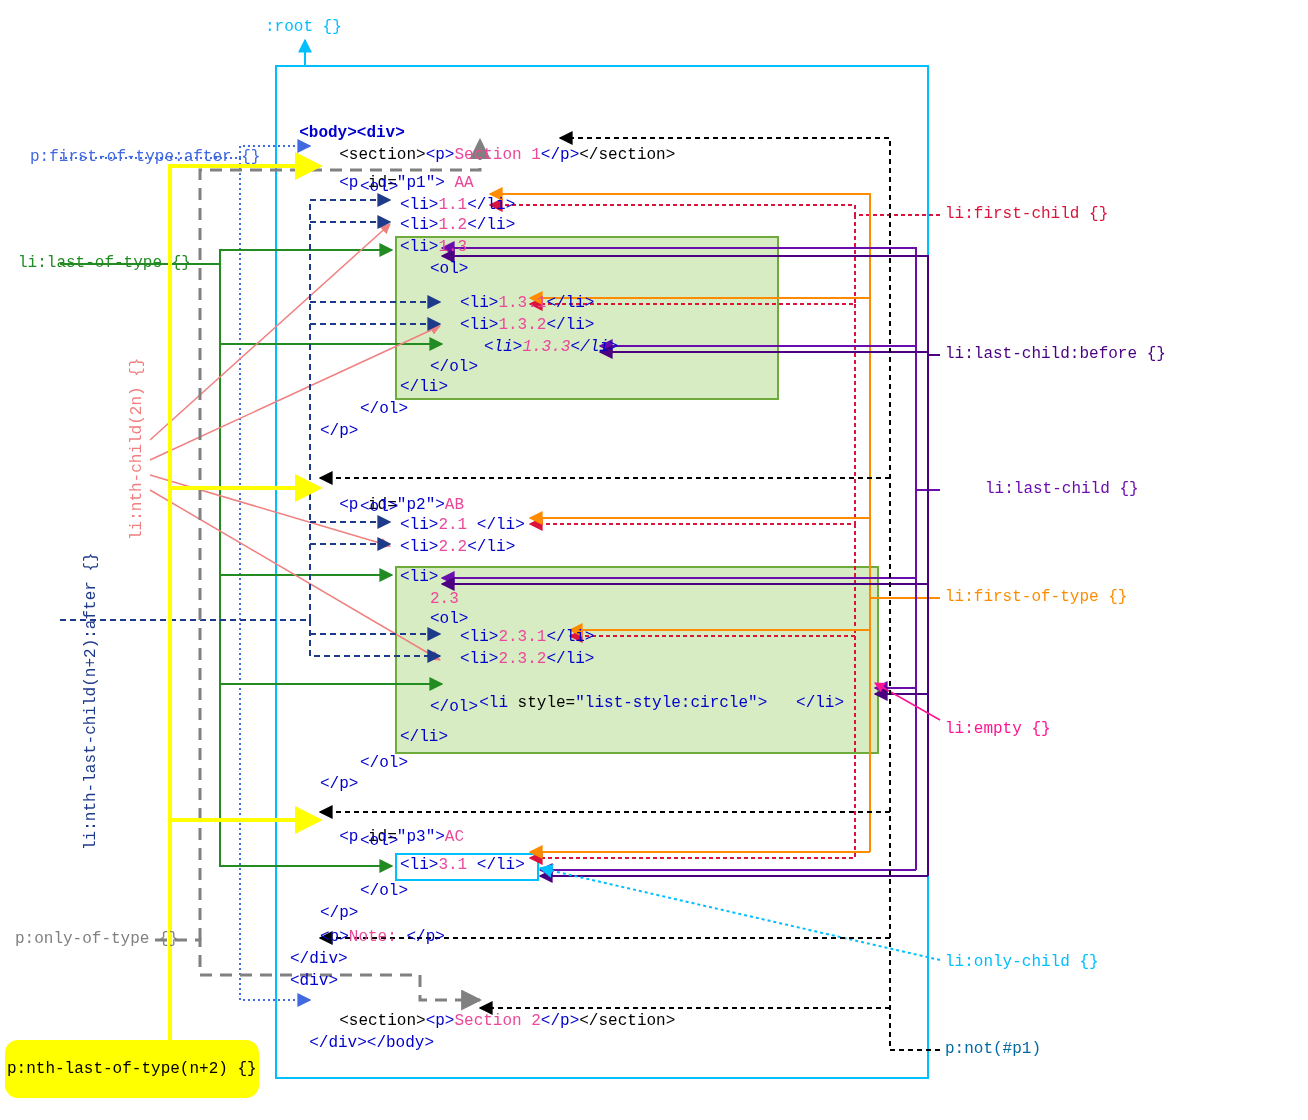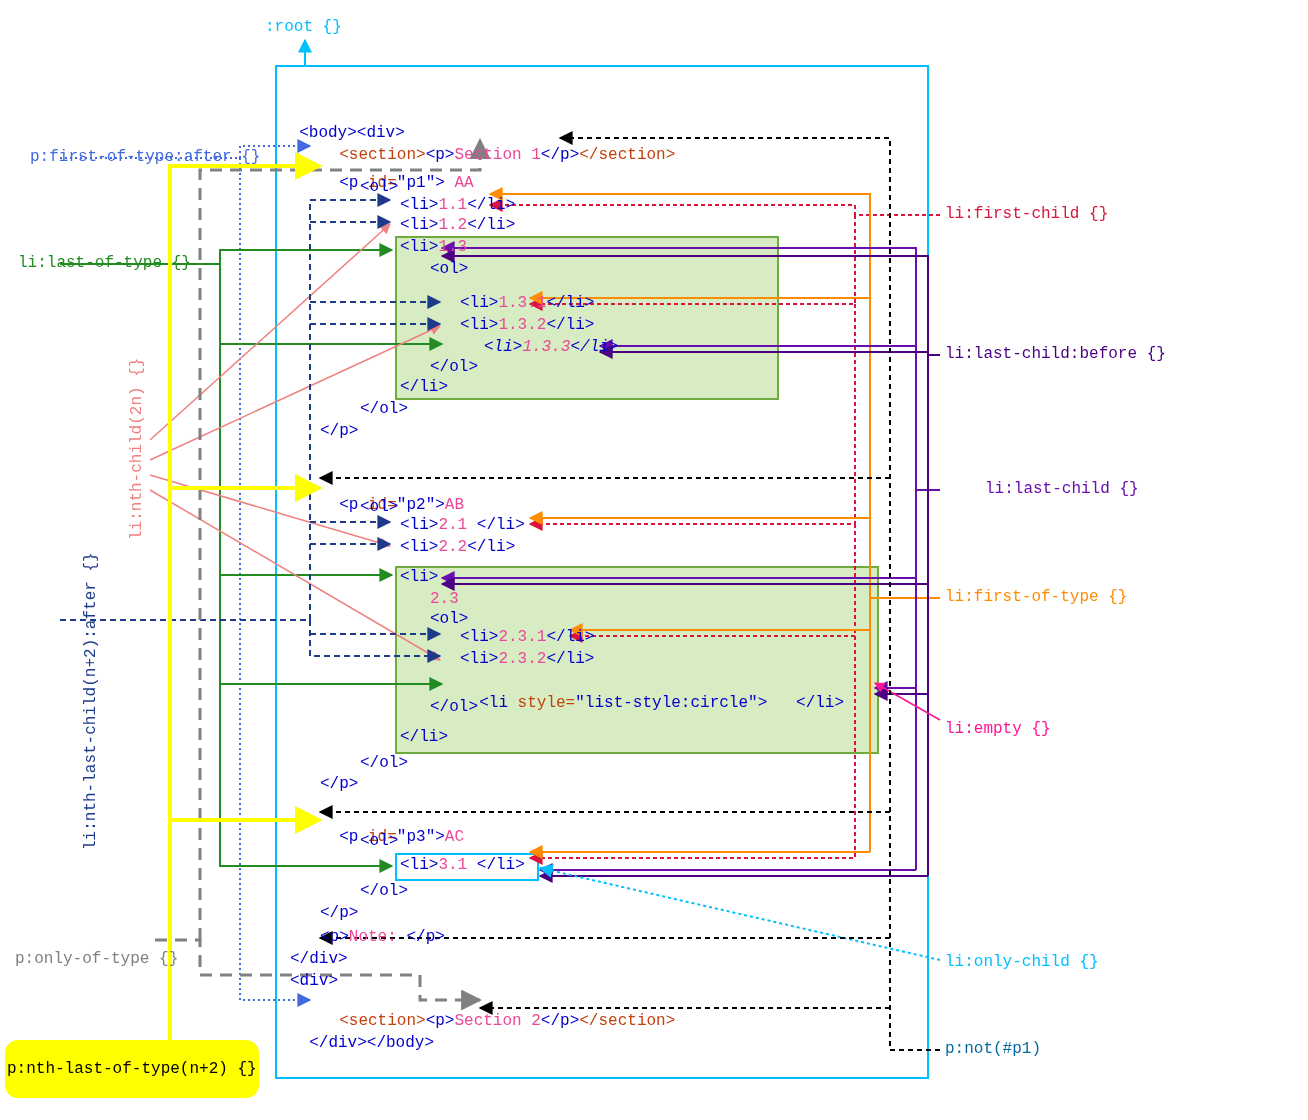--- a/index.html
+++ b/index.html
@@ -1,21 +1,21 @@
 <!DOCTYPE html>
 <html><head>
 <meta charset="utf-8">
 <style>
   html,body{margin:0;padding:0;background:#fff;}
   body{font-family:Consolas,"Courier New",monospace;font-size:16px;}
   #stage{position:relative;width:1308px;height:1120px;}
   svg{position:absolute;left:0;top:0;}
   .lbl{position:absolute;white-space:pre;}
   .tag{color:#0000cd;}
-  .attr{color:#c2410c;}
+  .attr{color:#000000;}
   .txt{color:#ec4899;}
   .greenbox{position:absolute;background:#d8ecc3;border:2px solid #6fab3c;}
   .bluebox{position:absolute;border:2px solid #00bfff;}
   .mainbox{position:absolute;border:2px solid #00bfff;background:transparent;}
   .ylw{background:#ffff00;}
 </style>
 </head>
 <body>
 <div id="stage">
 
@@ -136,31 +136,31 @@
 <path d="M 170 1045 L 170 166 L 320 166" stroke="#ffff00" stroke-width="4" fill="none" marker-end="url(#ar-yellow)"></path>
 <path d="M 170 488 L 320 488" stroke="#ffff00" stroke-width="4" fill="none" marker-end="url(#ar-yellow)"></path>
 <path d="M 170 820 L 320 820" stroke="#ffff00" stroke-width="4" fill="none" marker-end="url(#ar-yellow)"></path>
 </svg>
 
 <div class="lbl" style="left:265px;top:18px;color:#00bfff;text-align:center;">:root {}</div>
 <div class="lbl" style="left:30px;top:148px;color:#4169e1;">p:first-of-type:after {}</div>
 <div class="lbl" style="left:18px;top:254px;color:#228b22;">li:last-of-type {}</div>
 <div class="lbl" style="left:128px;top:540px;color:#f08080;transform:rotate(-90deg);transform-origin:left top;">li:nth-child(2n) {}</div>
 <div class="lbl" style="left:82px;top:850px;color:#1e3a8a;transform:rotate(-90deg);transform-origin:left top;">li:nth-last-child(n+2):after {}</div>
-<div class="lbl" style="left:15px;top:930px;color:#808080;margin-top:20px;">p:only-of-type {}</div>
+<div class="lbl" style="left:15px;top:930px;color:#808080;">p:only-of-type {}</div>
 <div class="lbl ylw" style="left:5px;top:1040px;color:#000;padding:20px 2px;border-radius:13px;">p:nth-last-of-type(n+2) {}</div>
 <div class="lbl" style="left:945px;top:205px;color:#dc143c;">li:first-child {}</div>
 <div class="lbl" style="left:945px;top:345px;color:#4b0082;">li:last-child:before {}</div>
 <div class="lbl" style="left:945px;top:480px;color:#6a0dad;margin-left:40px;">li:last-child {}</div>
 <div class="lbl" style="left:945px;top:588px;color:#ff8c00;">li:first-of-type {}</div>
 <div class="lbl" style="left:945px;top:720px;color:#ff1493;">li:empty {}</div>
 <div class="lbl" style="left:945px;top:953px;color:#00bfff;">li:only-child {}</div>
 <div class="lbl" style="left:945px;top:1040px;color:#0369a1;">p:not(#p1)</div>
 
-<div class="lbl" style="left:280px;top:106px;">
+<div class="lbl" style="left:280px;top:106px;font-weight:bold;">
   <span class="tag">&lt;body&gt;</span><span class="tag">&lt;div&gt;</span>
 </div>
 <div class="lbl" style="left:320px;top:128px;">
   <span class="attr">&lt;section&gt;</span><span class="tag">&lt;p&gt;</span><span class="txt">Section 1</span><span class="tag">&lt;/p&gt;</span><span class="attr">&lt;/section&gt;</span>
 </div>
 <div class="lbl" style="left:320px;top:156px;">
   <span class="tag">&lt;p </span><span class="attr">id=</span><span class="tag">"p1"</span><span class="tag">&gt;</span><span class="txt"> AA</span>
 </div>
 <div class="lbl tag" style="left:360px;top:178px;">&lt;ol&gt;</div>
 <div class="lbl" style="left:400px;top:196px;"><span class="tag">&lt;li&gt;</span><span class="txt">1.1</span><span class="tag">&lt;/li&gt;</span></div>

